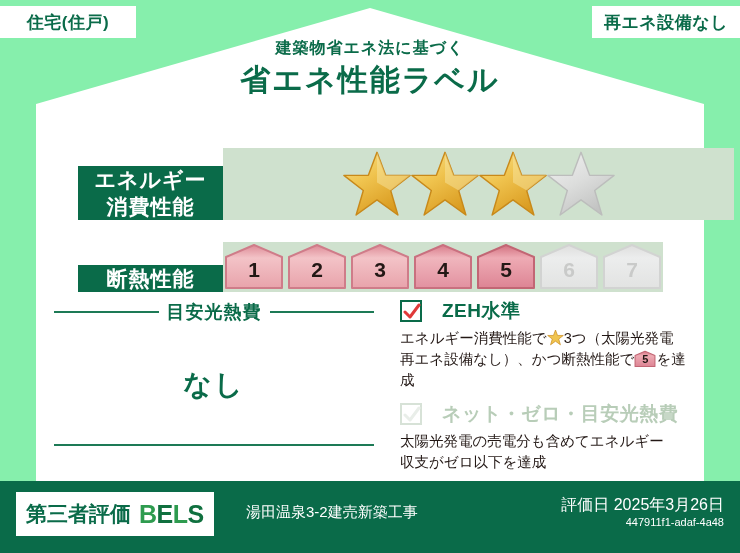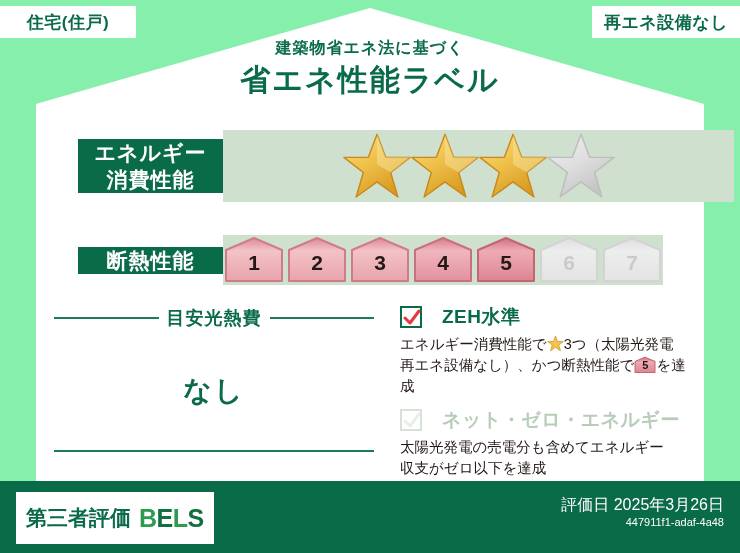--- a/index.html
+++ b/index.html
@@ -86,21 +86,21 @@
     color: #0a6b49;
     letter-spacing: 2px;
     line-height: 40px;
     margin-top: 2px;
   }
 
   
   .rating-row {
     position: absolute;
     display: flex;
-    align-items: center;
+    align-items: flex-end;
   }
   .row-energy { left: 42px; top: 8px; width: 656px; height: 108px; }
   .row-insul  { left: 42px; top: 124px; width: 532px; height: 64px; }
 
   .row-label {
     background: #0a6b49;
     color: #ffffff;
     font-weight: bold;
     font-size: 21px;
     letter-spacing: 1px;
@@ -142,21 +142,21 @@
     font-weight: bold;
     line-height: 22px;
   }
   .ghouse.on .num { color: #231815; }
   .ghouse.off .num { color: #c9cac9; }
 
   
   .cols {
     position: absolute;
     left: 0;
-    top: 196px;
+    top: 190px;
     width: 668px;
     height: 186px;
     display: flex;
   }
   .col-left {
     width: 356px;
     flex: 0 0 356px;
     position: relative;
     padding: 0 18px;
     box-sizing: border-box;
@@ -266,21 +266,21 @@
     bottom: 0;
     width: 740px;
     height: 72px;
     background: #0a6b49;
   }
   .bels-box {
     position: absolute;
     left: 16px;
     top: 11px;
     background: #ffffff;
-    height: 52px;
+    height: 44px;
     display: flex;
     align-items: center;
     padding: 0 10px 0 10px;
   }
   .bels-jp {
     font-size: 21px;
     font-weight: bold;
     color: #0a6b49;
     letter-spacing: 0px;
   }
@@ -501,36 +501,37 @@
           </div>
         </div>
 
         <div class="zeh-block">
           <div class="zeh-head">
             <div class="chk off">
               <svg width="18" height="18" viewBox="0 0 18 18" xmlns="http://www.w3.org/2000/svg">
                 <polyline points="2,9 7,14 16,2" fill="none" stroke="#e9eee9" stroke-width="3" stroke-linecap="round" stroke-linejoin="round"></polyline>
               </svg>
             </div>
-            <div class="zeh-title off">ネット・ゼロ・エネルギー</div>
+            <div class="zeh-title off">ネット・ゼロ・目安光熱費</div>
           </div>
           <div class="zeh-desc">
             <span>太陽光発電の売電分も含めてエネルギー</span><br>
             <span>収支がゼロ以下を達成</span>
           </div>
         </div>
 
       </div>
     </div>
   </div>
 
   <div class="footer">
     <div class="bels-box">
       <span class="bels-jp">第三者評価</span>
       <span class="bels-en"><span class="b1">B</span><span class="b2">E</span><span class="b3">L</span><span class="b4">S</span></span>
     </div>
+    <div class="project-name">湯田温泉3-2建売新築工事</div>
     <div class="eval-date">
       <div class="d1"><span>評価日</span> <span>2025年3月26日</span></div>
       <div class="d2">447911f1-adaf-4a48</div>
     </div>
   </div>
 
 </div>
 
 </body></html>

